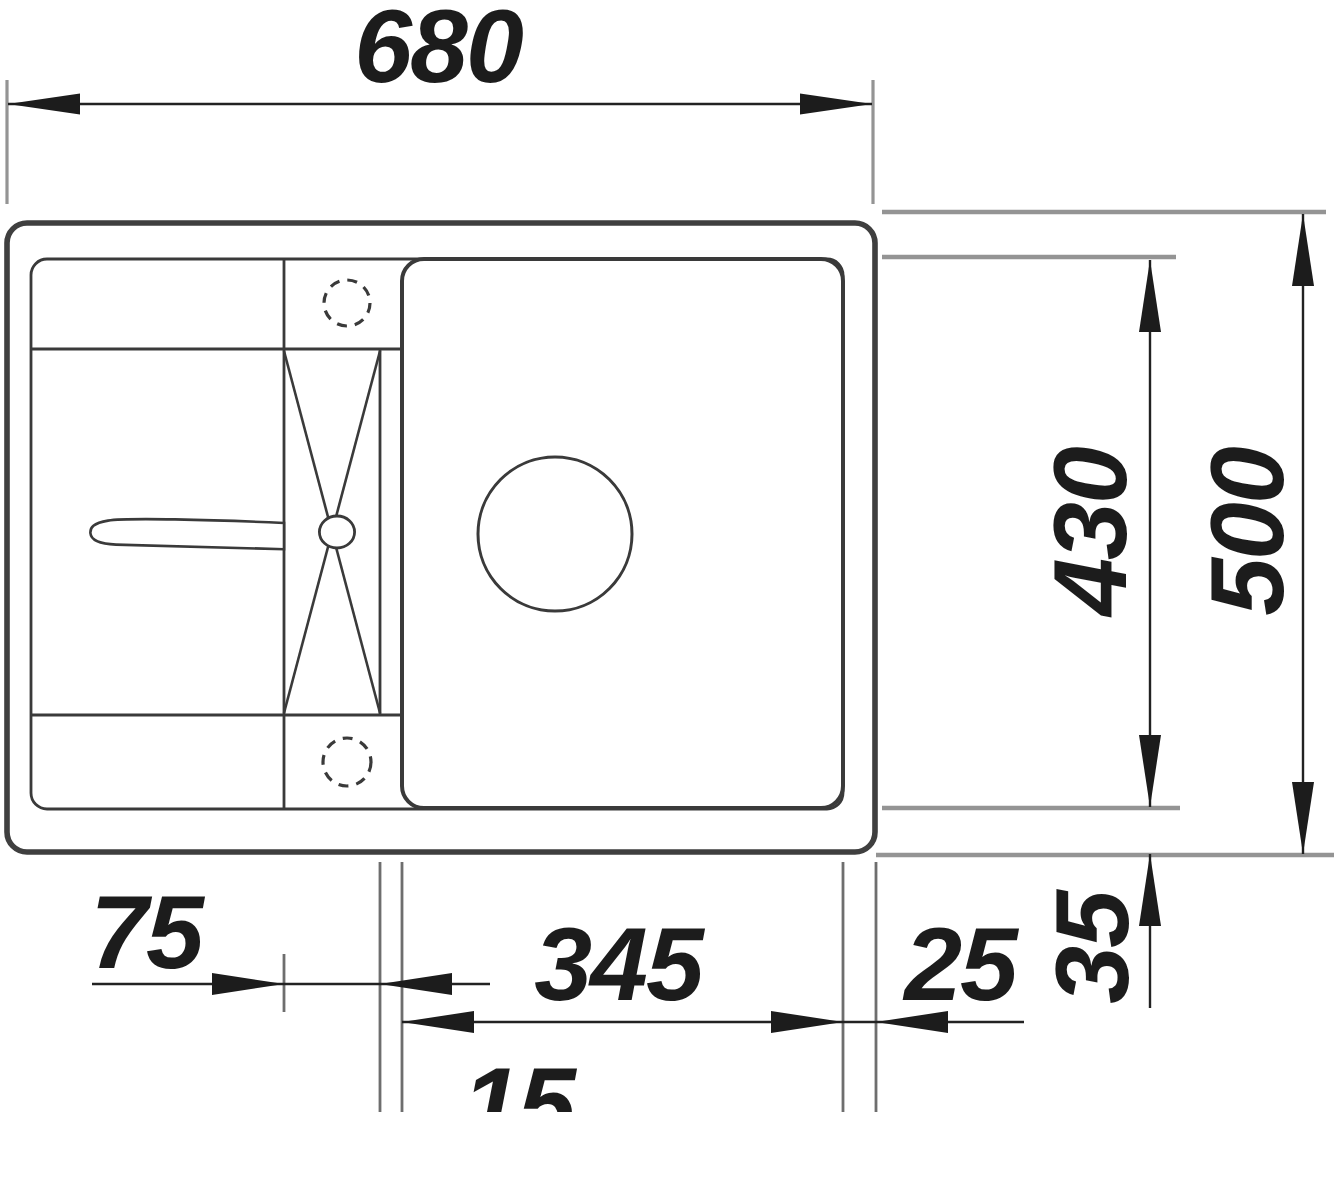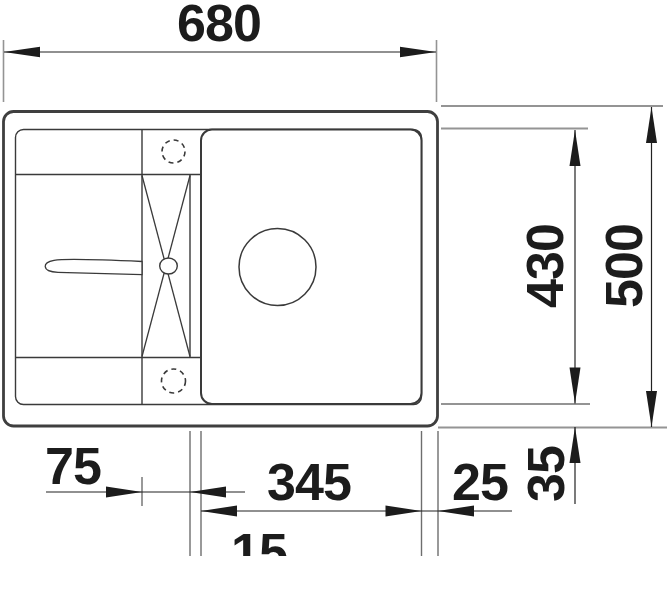--- a/index.html
+++ b/index.html
@@ -1,17 +1,17 @@
 <!DOCTYPE html>
 <html><head>
 <meta charset="utf-8">
 <style>
   html,body{margin:0;padding:0;background:#ffffff;}
   .stage{position:relative;width:672px;height:556px;background:#fff;overflow:hidden;
-         font-family:"Liberation Sans", sans-serif;}
+         font-family:"Liberation Sans", sans-serif;font-style:italic;}
   svg{display:block;}
   .dimtext{font-family:"Liberation Sans", sans-serif;font-weight:bold;font-size:52px;
            fill:#1c1c1c;letter-spacing:-1px;}
 </style>
 </head>
 <body>
 
 <div class="stage">
 <svg width="672" height="600" viewBox="0 0 672 600">
 

